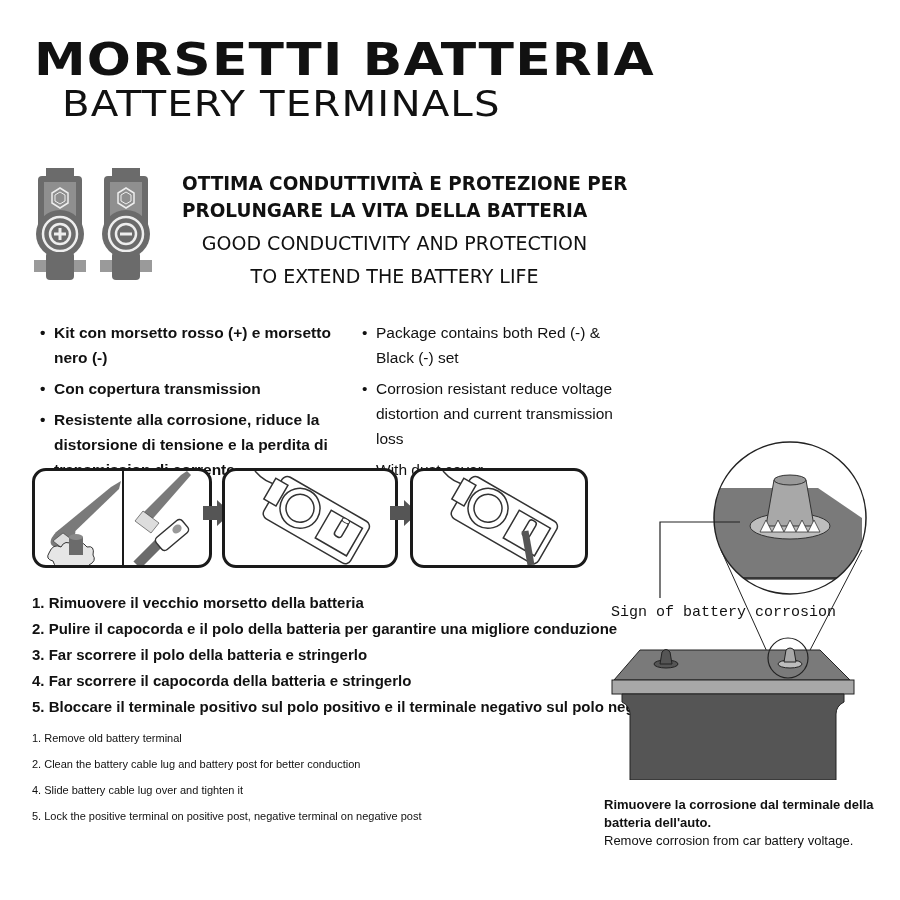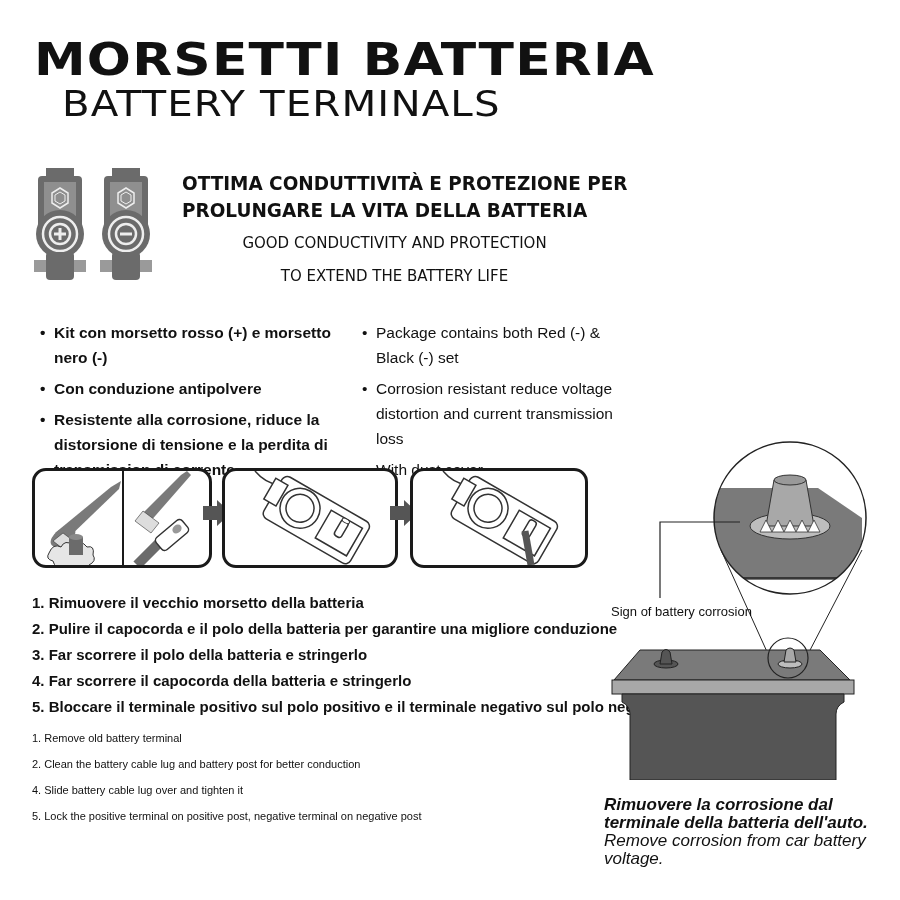--- a/index.html
+++ b/index.html
@@ -2,36 +2,36 @@
 <html><head>
 <meta charset="utf-8">
 <style>
   html, body { margin:0; padding:0; background:#ffffff; }
   body { width:900px; height:900px; position:relative; overflow:hidden; font-family:"Liberation Sans", sans-serif; color:#111; }
   .abs { position:absolute; }
   .title-it { left:34px; top:36px; font-family:"DejaVu Sans", sans-serif; font-weight:bold; font-size:44px; letter-spacing:1px; line-height:48px; transform:scaleX(1.18); transform-origin:left top; white-space:nowrap; }
   .title-en { left:62px; top:84px; font-family:"DejaVu Sans", sans-serif; font-size:36px; line-height:40px; letter-spacing:1px; transform:scaleX(1.12); transform-origin:left top; white-space:nowrap; }
   .headline { left:170px; top:170px; width:460px;margin-left:12px; }
   .headline .it { font-family:"DejaVu Sans", sans-serif; font-weight:bold; font-size:19px; line-height:27px; white-space:nowrap; transform:scaleX(0.97); transform-origin:left top; }
-  .headline .en { font-family:"DejaVu Sans", sans-serif; font-size:15px; line-height:27px; text-align:center; width:425px; margin-top:6px; white-space:nowrap; }
+  .headline .en { font-family:"DejaVu Sans", sans-serif; font-size:19px; line-height:27px; text-align:center; width:425px; margin-top:6px; white-space:nowrap; }
   .bullets { top:312px; font-family:"Liberation Sans", sans-serif; font-size:15.5px; line-height:25px; }
   .bullets.left { left:32px; width:310px; font-weight:bold; }
   .bullets.right { left:354px; width:280px; }
   .bullets ul { list-style:none; margin:8px; padding:0; }
   .bullets li { position:relative; padding-left:14px; margin-bottom:6px; }
   .bullets li::before { content:"\2022"; position:absolute; left:0; top:0; }
   .bullets.right li:nth-child(2) { margin-bottom:6px; }
   .panel { position:absolute; top:468px; height:94px; border:3px solid #1a1a1a; border-radius:14px; background:#fff; overflow:hidden; }
   .arrow { position:absolute; top:500px; width:0; height:0; }
   .steps { left:32px; top:590px; font-family:"Liberation Sans", sans-serif; }
   .steps.it { font-weight:bold; font-size:15px; line-height:26px; }
   .steps.en { top:725px; font-size:11px; line-height:26px; }
   .steps div { white-space:nowrap; }
-  .callout { left:611px; top:604px; font-size:13px; font-family:Liberation Sans, sans-serif; }
-  .caption { left:604px; top:796px; width:290px; font-size:17px; line-height:18px;font-style:italic; }
+  .callout { left:611px; top:604px; font-size:15px; font-family:Liberation Mono, monospace; }
+  .caption { left:604px; top:796px; width:290px; font-size:13px; line-height:18px; }
   .caption .it { font-weight:bold; }
 </style>
 </head>
 <body>
 
 <div class="abs title-it">MORSETTI BATTERIA</div>
 <div class="abs title-en">BATTERY TERMINALS</div>
 
 <svg class="abs" style="left:32px;top:168px" width="120" height="112" viewBox="0 0 120 112">
   <g>
@@ -66,21 +66,21 @@
 <div class="abs headline">
   <div class="it">OTTIMA CONDUTTIVITÀ E PROTEZIONE PER</div>
   <div class="it">PROLUNGARE LA VITA DELLA BATTERIA</div>
   <div class="en">GOOD CONDUCTIVITY AND PROTECTION</div>
   <div class="en">TO EXTEND THE BATTERY LIFE</div>
 </div>
 
 <div class="abs bullets left">
   <ul>
     <li>Kit con morsetto rosso (+) e morsetto nero (-)</li>
-    <li>Con conduzione antipolvere</li>
+    <li>Con copertura transmission</li>
     <li>Resistente alla corrosione, riduce la distorsione di tensione e la perdita di transmission di corrente</li>
   </ul>
 </div>
 <div class="abs bullets right">
   <ul>
     <li>Package contains both Red (-) &amp; Black (-) set</li>
     <li>Corrosion resistant reduce voltage distortion and current transmission loss</li>
     <li>With dust cover</li>
   </ul>
 </div>

